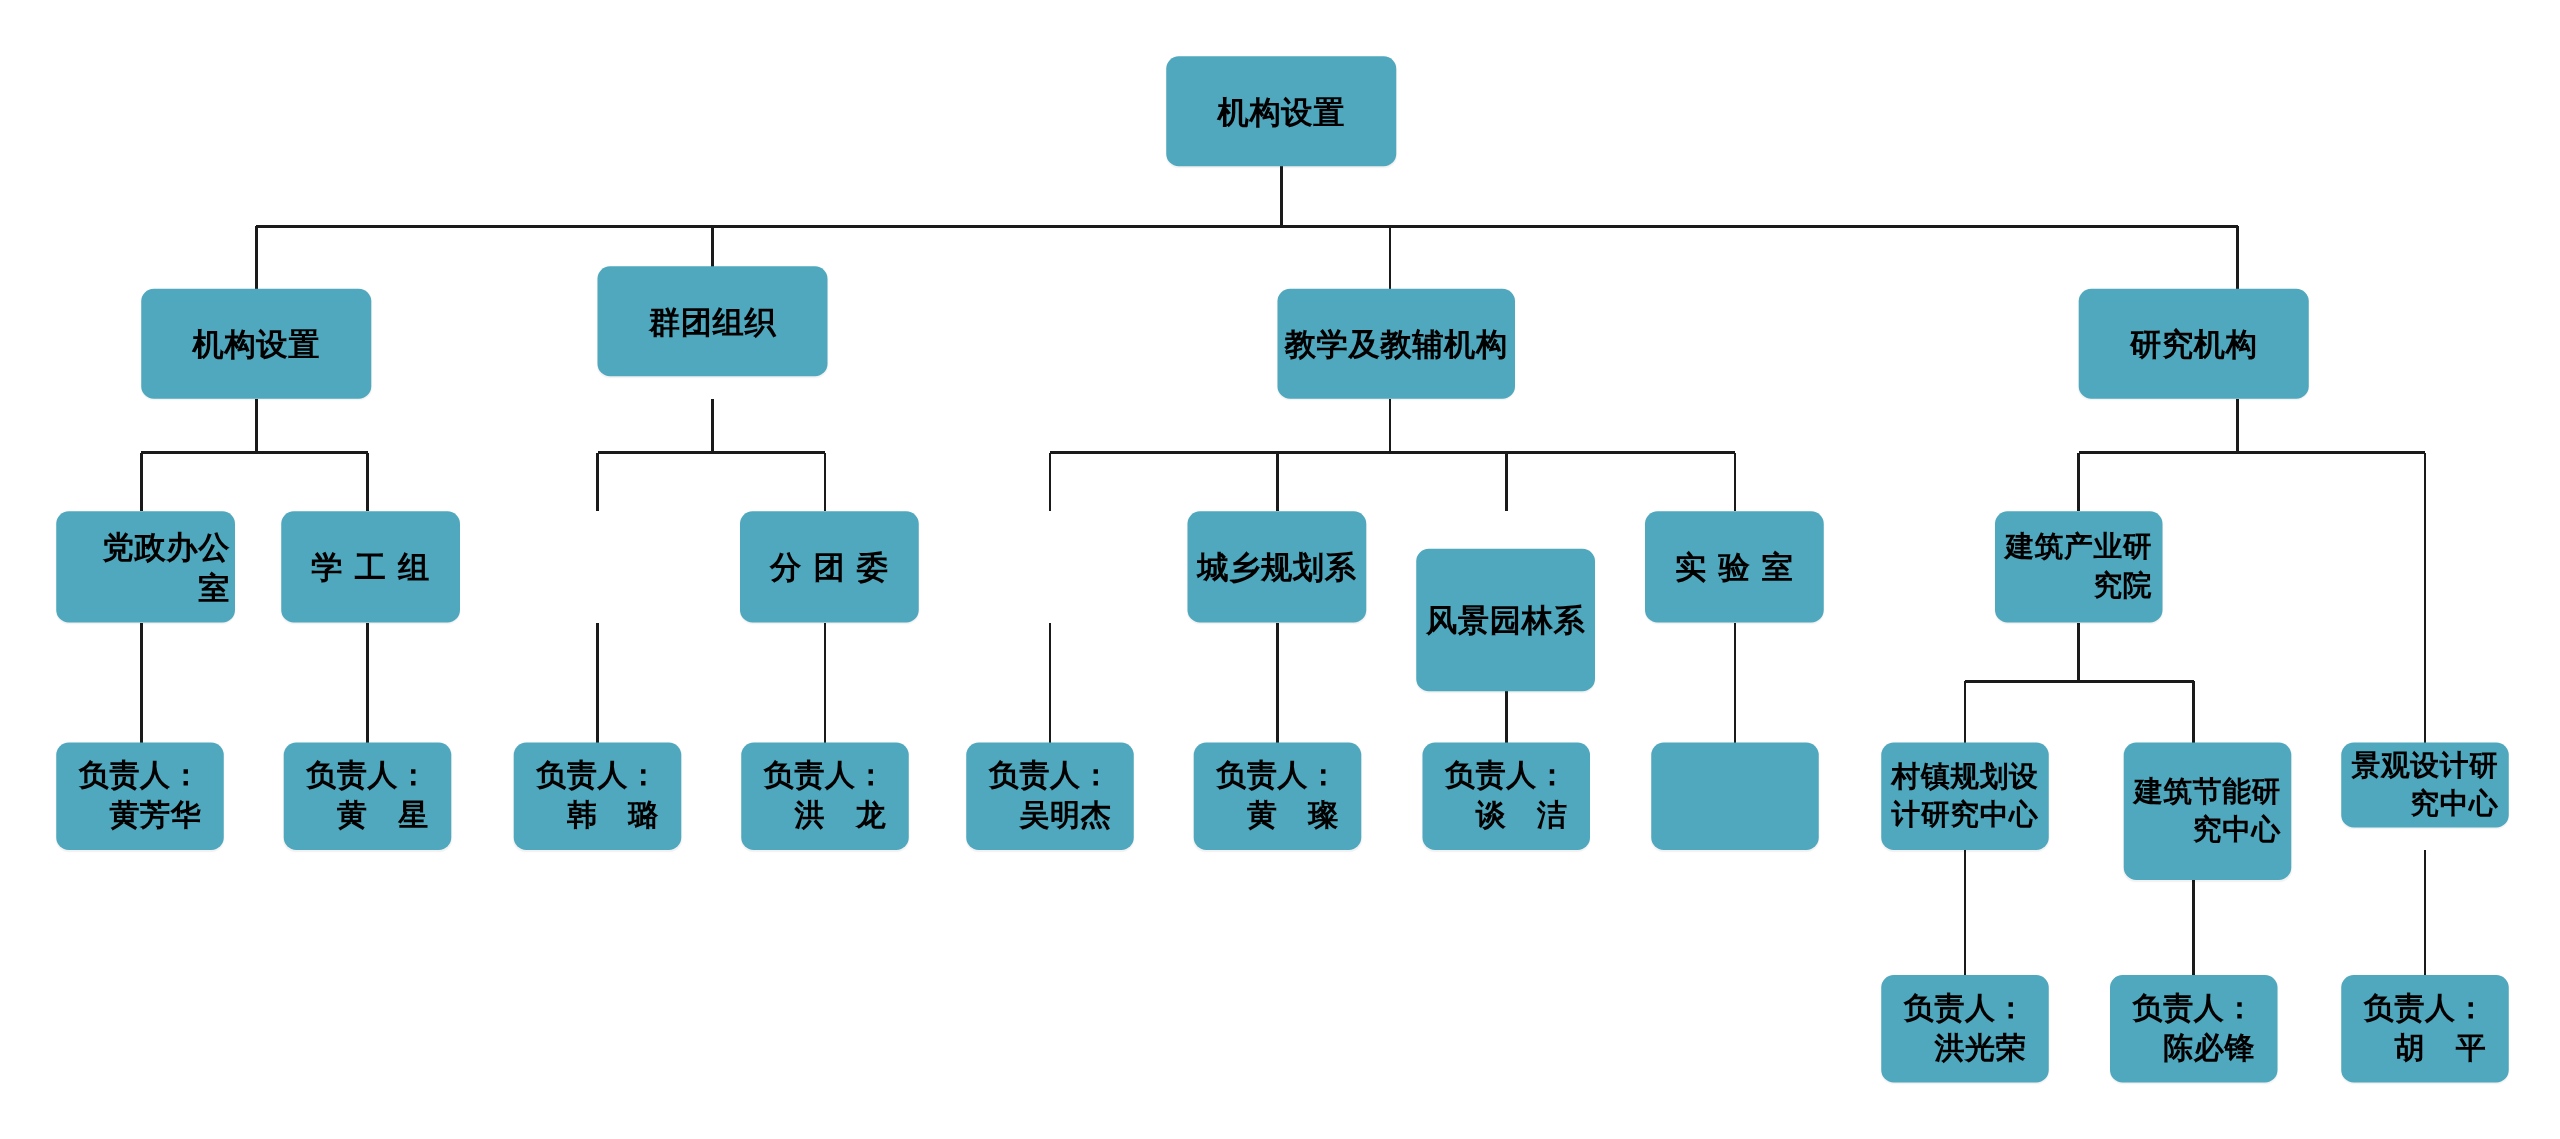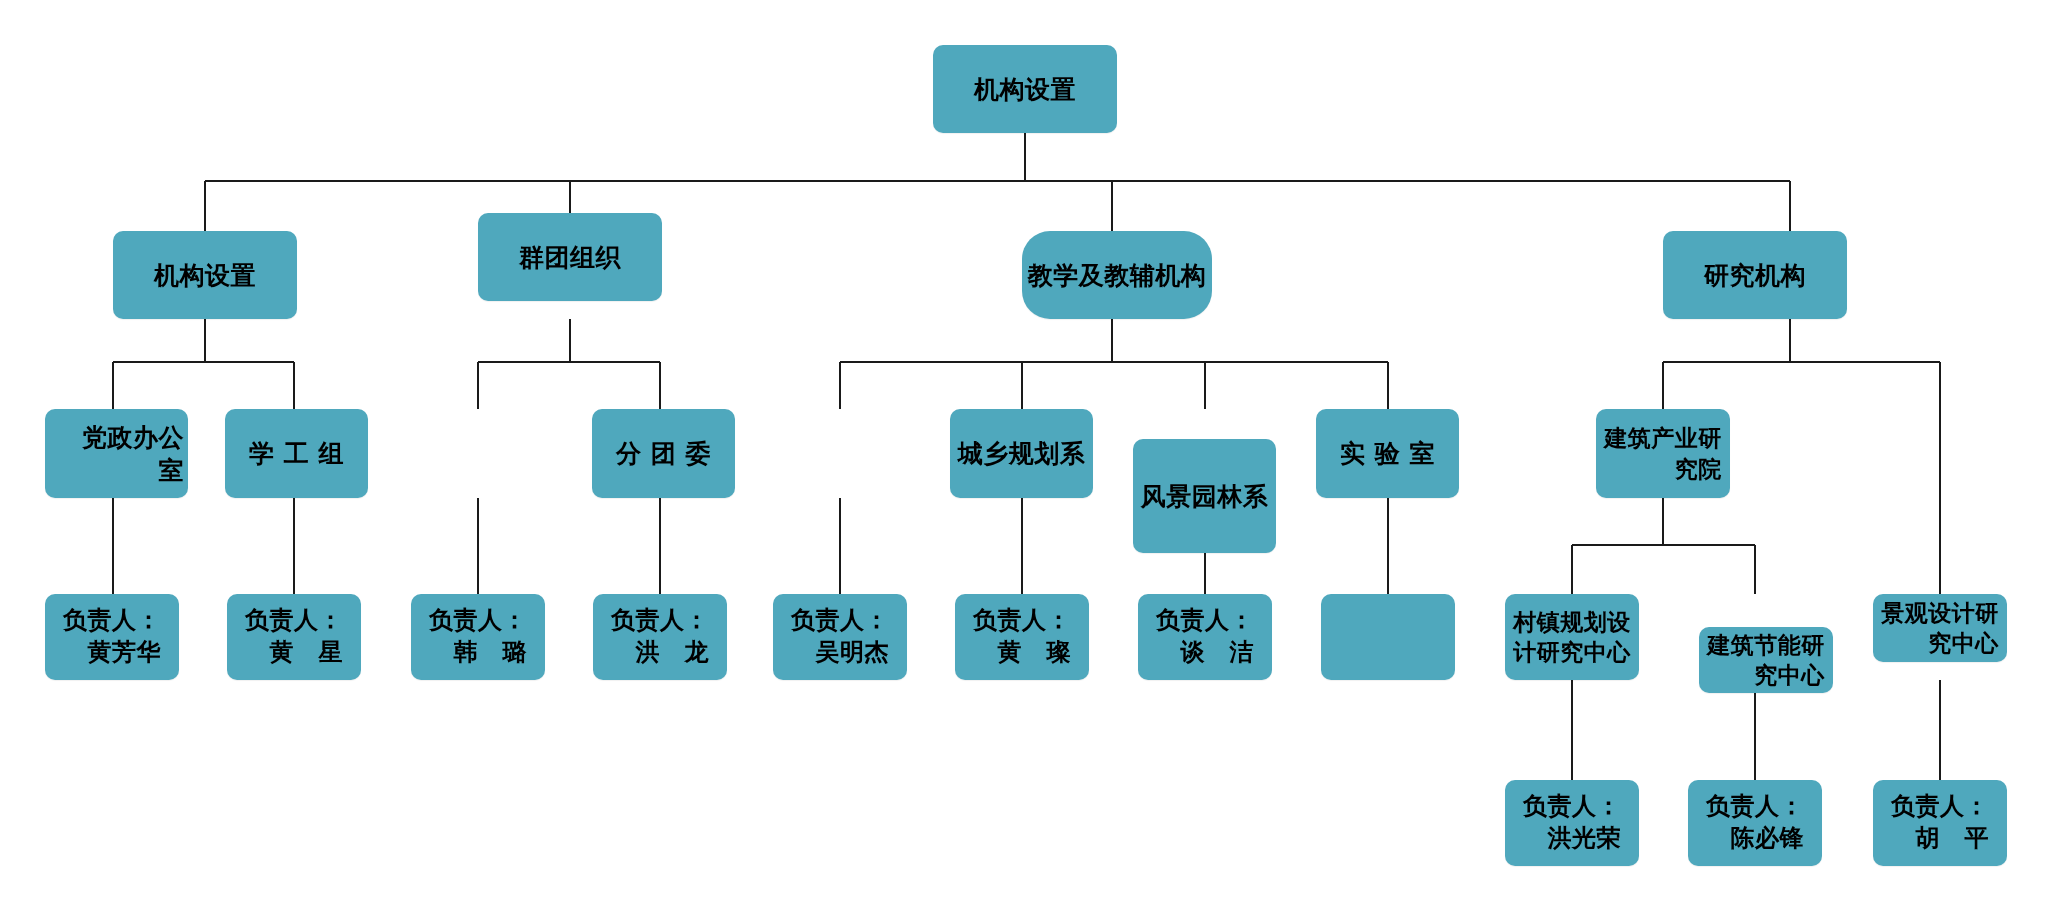--- a/index.html
+++ b/index.html
@@ -95,21 +95,21 @@
       <line x1="1572" y1="680" x2="1572" y2="780"></line>
       <line x1="1755" y1="680" x2="1755" y2="780"></line>
       <line x1="1940" y1="680" x2="1940" y2="780"></line>
     </g>
   </svg>
 
   <div class="node root" style="left:933px;top:45px;width:184px;height:88px;">机构设置</div>
 
   <div class="node lvl2" style="left:113px;top:231px;width:184px;height:88px;">机构设置</div>
   <div class="node lvl2" style="left:478px;top:213px;width:184px;height:88px;">群团组织</div>
-  <div class="node lvl2" style="left:1022px;top:231px;width:190px;height:88px;border-radius:28px;">教学及教辅机构</div>
+  <div class="node lvl2" style="left:1022px;top:231px;width:190px;height:88px;">教学及教辅机构</div>
   <div class="node lvl2" style="left:1663px;top:231px;width:184px;height:88px;">研究机构</div>
 
   <div class="node lvl3" style="left:45px;top:409px;width:143px;height:89px;padding-left:27px;">党政办公室</div>
   <div class="node lvl3" style="left:225px;top:409px;width:143px;height:89px;">学 工 组</div>
   <div class="node lvl3" style="left:592px;top:409px;width:143px;height:89px;">分 团 委</div>
   <div class="node lvl3" style="left:950px;top:409px;width:143px;height:89px;">城乡规划系</div>
   <div class="node lvl3" style="left:1133px;top:409px;width:143px;height:114px;margin-top:30px;">风景园林系</div>
   <div class="node lvl3" style="left:1316px;top:409px;width:143px;height:89px;">实 验 室</div>
   <div class="node lvl3 two-line" style="left:1596px;top:409px;width:134px;height:89px;">建筑产业研
 究院</div>
@@ -124,21 +124,21 @@
 洪　龙</div>
   <div class="node person" style="left:773px;top:594px;width:134px;height:86px;">负责人：
 吴明杰</div>
   <div class="node person" style="left:955px;top:594px;width:134px;height:86px;">负责人：
 黄　璨</div>
   <div class="node person" style="left:1138px;top:594px;width:134px;height:86px;">负责人：
 谈　洁</div>
   <div class="node person empty" style="left:1321px;top:594px;width:134px;height:86px;"></div>
   <div class="node center" style="left:1505px;top:594px;width:134px;height:86px;">村镇规划设
 计研究中心</div>
-  <div class="node center" style="left:1699px;top:594px;width:134px;height:66px;margin-top:33px;">建筑节能研
+  <div class="node center" style="left:1699px;top:594px;width:134px;height:110px;">建筑节能研
 究中心</div>
   <div class="node center" style="left:1873px;top:594px;width:134px;height:68px;">景观设计研
 究中心</div>
 
   <div class="node person" style="left:1505px;top:780px;width:134px;height:86px;">负责人：
 洪光荣</div>
   <div class="node person" style="left:1688px;top:780px;width:134px;height:86px;">负责人：
 陈必锋</div>
   <div class="node person" style="left:1873px;top:780px;width:134px;height:86px;">负责人：
 胡　平</div>

